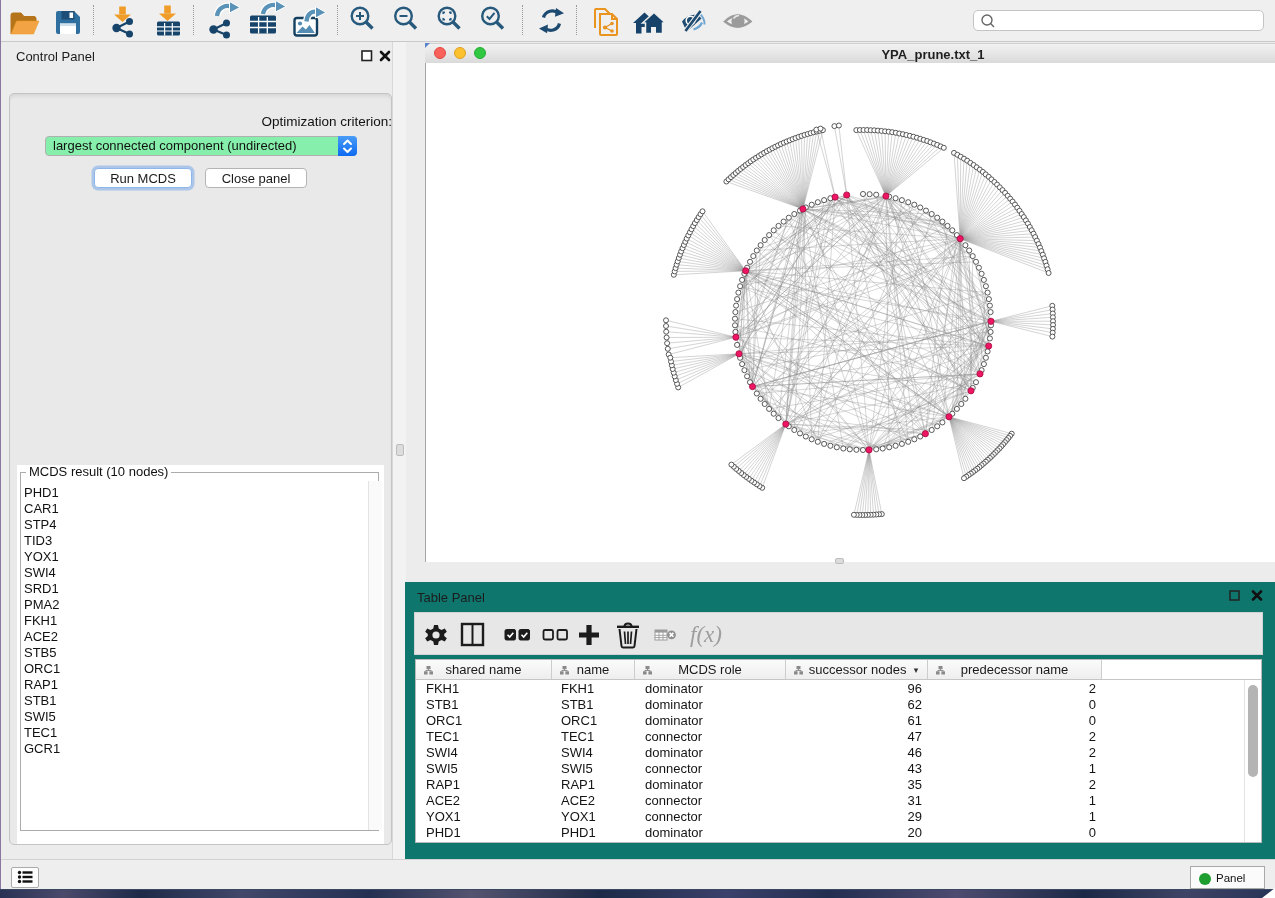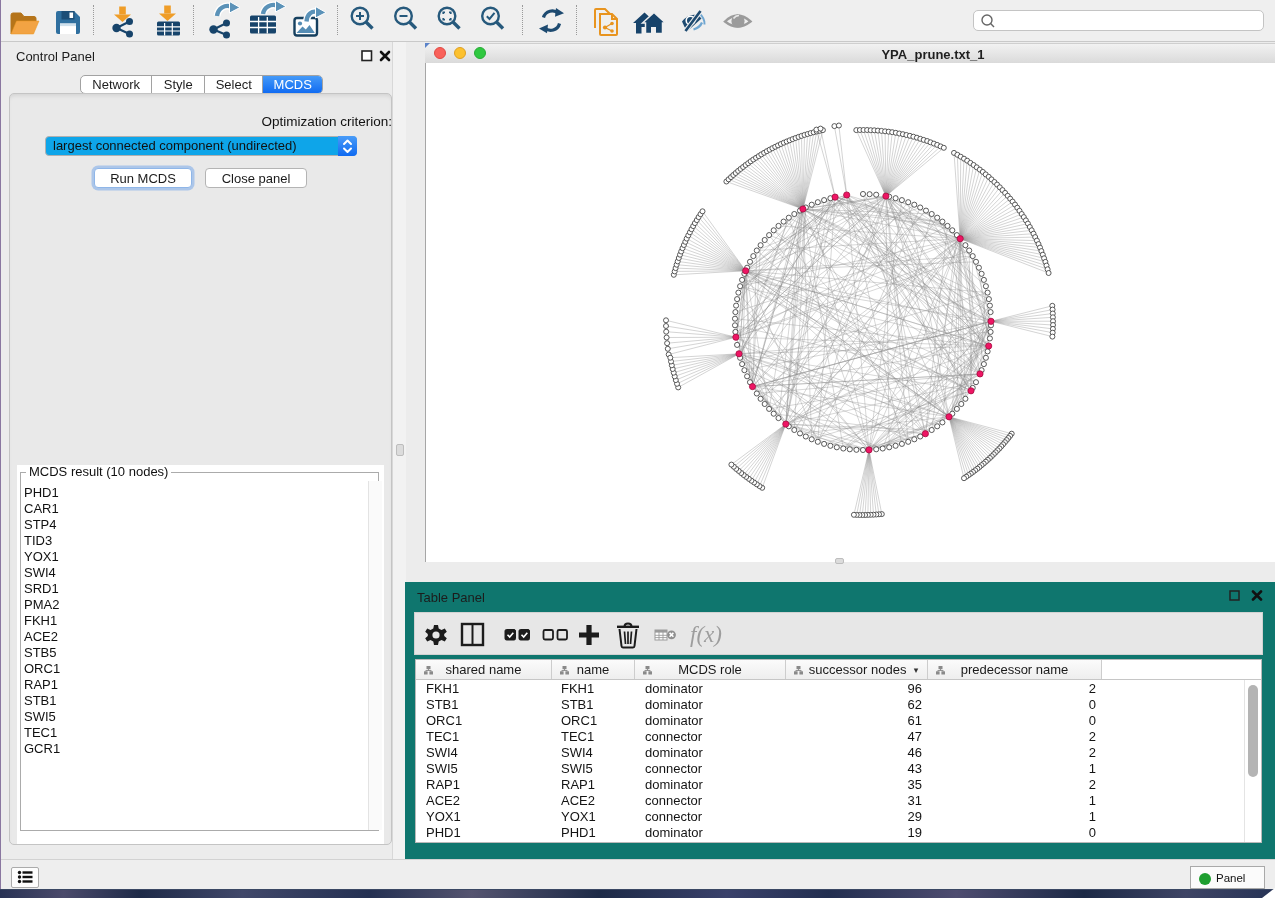--- a/index.html
+++ b/index.html
@@ -170,29 +170,23 @@
           <line x1="10.6" y1="10.6" x2="14" y2="14" stroke="#666" stroke-width="1.4"></line>
         </svg>
   </div>
  </div>
 
  <div class="ptitle" style="position:absolute;left:16px;top:49px">Control Panel</div>
  <svg width="32" height="12" style="position:absolute;left:361px;top:50px">
   <rect x="1" y="1" width="9.5" height="9.5" fill="#fff" stroke="#222" stroke-width="1.6"></rect>
   <path d="M20 2 L28 10 M28 2 L20 10" stroke="#111" stroke-width="2.6" stroke-linecap="round"></path>
  </svg>
- <div class="seg" style="left:80px;top:75px;width:243px">
-  <div style="width:72px">Network</div>
-      <div style="width:53px">Style</div>
-      <div style="width:59px">Select</div>
-      <div class="sel" style="width:59px">MCDS</div>
- </div>
  <div id="cpanel"></div>
  <div style="position:absolute;left:9px;top:114px;width:383px;text-align:right;font-size:13.5px;color:#111">Optimization criterion:</div>
- <div style="position:absolute;left:45px;top:136px;width:312px;height:20px;background:#0ea5e9;border:1px solid #b0b0b0;border-radius:4px;box-sizing:border-box;font-size:13px;color:#111;line-height:18px;padding-left:7px">largest connected component (undirected)</div>
+ <div style="position:absolute;left:45px;top:136px;width:312px;height:20px;background:#86efac;border:1px solid #b0b0b0;border-radius:4px;box-sizing:border-box;font-size:13px;color:#111;line-height:18px;padding-left:7px">largest connected component (undirected)</div>
  <div class="spin"><svg width="19" height="20">
         <path d="M6 8 L9.5 4.5 L13 8 M6 12.5 L9.5 16 L13 12.5" stroke="#fff" stroke-width="2" fill="none" stroke-linecap="round" stroke-linejoin="round"></path>
       </svg></div>
  <div class="btn" style="left:94px;top:168px;width:98px;box-shadow:0 0 0 2.5px rgba(122,170,233,0.55);border-color:#8fb6e8">Run MCDS</div>
  <div class="btn" style="left:205px;top:168px;width:102px">Close panel</div>
  <div id="mcdsbox">
   <div id="mcdsborder"></div>
   <div id="mcdstitle">MCDS result (10 nodes)</div>
   <div id="mcdssb"></div>
   <div id="mcdslist">PHD1<br>CAR1<br>STP4<br>TID3<br>YOX1<br>SWI4<br>SRD1<br>PMA2<br>FKH1<br>ACE2<br>STB5<br>ORC1<br>RAP1<br>STB1<br>SWI5<br>TEC1<br>GCR1</div>
@@ -680,21 +674,21 @@
    <div class="num" style="left:400px;top:133px;width:106px">31</div>
    <div class="num" style="left:560px;top:133px;width:120px">1</div>
    <div class="trow" style="left:10px;top:149px">YOX1</div>
    <div class="trow" style="left:145px;top:149px">YOX1</div>
    <div class="trow" style="left:229px;top:149px">connector</div>
    <div class="num" style="left:400px;top:149px;width:106px">29</div>
    <div class="num" style="left:560px;top:149px;width:120px">1</div>
    <div class="trow" style="left:10px;top:165px">PHD1</div>
    <div class="trow" style="left:145px;top:165px">PHD1</div>
    <div class="trow" style="left:229px;top:165px">dominator</div>
-   <div class="num" style="left:400px;top:165px;width:106px">19</div>
+   <div class="num" style="left:400px;top:165px;width:106px">20</div>
    <div class="num" style="left:560px;top:165px;width:120px">0</div>
 
    <div style="position:absolute;right:16px;top:20px;width:1px;height:162px;background:#e4e4e4"></div>
    <div style="position:absolute;right:3px;top:25px;width:10px;height:92px;background:#b4b4b4;border-radius:5px"></div>
   </div>
  </div>
 
  <div id="statusbar">
   <div style="position:absolute;left:11px;top:7px;width:28px;height:21px;background:#fdfdfd;border:1.5px solid #ababab;border-radius:2px;box-sizing:border-box">
    <svg width="25" height="18" style="position:absolute;left:0;top:0">

